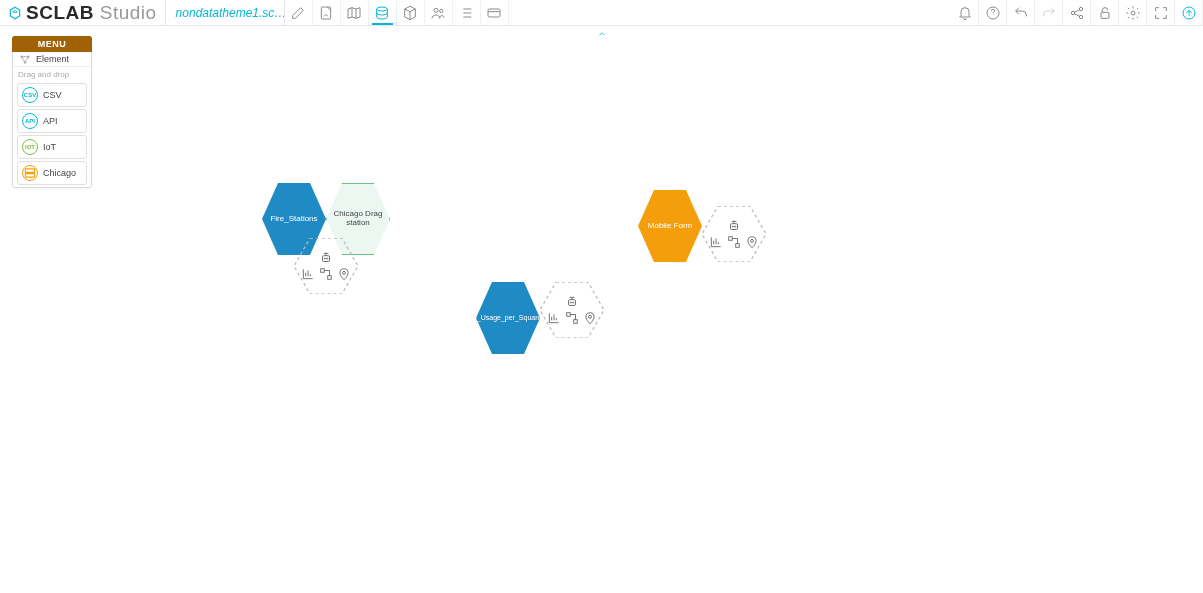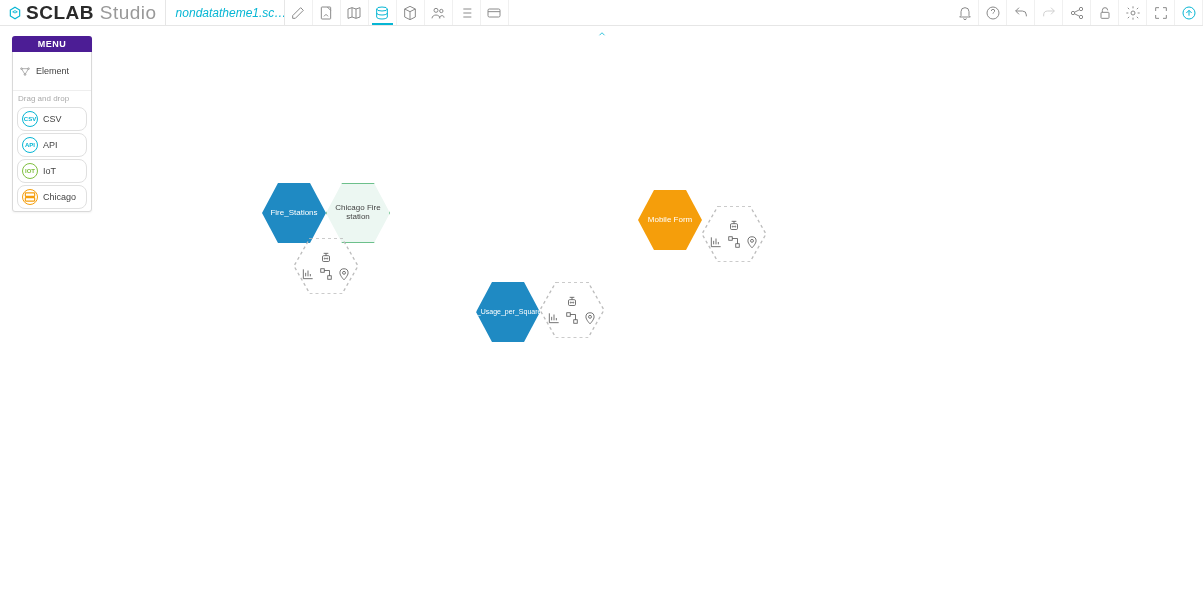--- a/index.html
+++ b/index.html
@@ -14,38 +14,38 @@
 .project-name { color: #06b6d4; font-size: 12px; padding: 0 10px; border-left: 1px solid #e6e6e6; border-right: 1px solid #e6e6e6; height: 100%; display: flex; align-items: center; min-width: 120px; max-width: 120px; overflow: hidden; white-space: nowrap; font-style: italic; }
 .tb-group { display: flex; height: 100%; }
 .tb-btn { width: 28px; height: 100%; display: flex; align-items: center; justify-content: center; cursor: pointer; border-right: 1px solid #f0f0f0; position: relative; }
 .tb-btn svg { width: 16px; height: 16px; stroke: #8a8a8a; fill: none; stroke-width: 1.5; }
 .tb-btn.active svg { stroke: #06b6d4; }
 .tb-btn.active::after { content: ""; position: absolute; bottom: 0; left: 3px; right: 3px; height: 2px; background: #06b6d4; }
 .tb-spacer { flex: 1; }
 
 
 .sidepanel { position: absolute; left: 12px; top: 36px; width: 80px; background: #fff; border: 1px solid #d9d9d9; border-radius: 3px; box-shadow: 0 1px 2px rgba(0,0,0,0.05); }
-.sp-header { background: #4c1d95; color: #fff; font-size: 9px; font-weight: 600; text-align: center; padding: 3px 0; letter-spacing: 0.5px; border-radius: 3px 3px 0 0; margin: -1px -1px 0 -1px; }
-.sp-item { display: flex; align-items: center; gap: 4px; padding: 12px 5px; border-bottom: 1px solid #eee; cursor: pointer; }
+.sp-header { background: #a16207; color: #fff; font-size: 9px; font-weight: 600; text-align: center; padding: 3px 0; letter-spacing: 0.5px; border-radius: 3px 3px 0 0; margin: -1px -1px 0 -1px; }
+.sp-item { display: flex; align-items: center; gap: 4px; padding: 0 5px; border-bottom: 1px solid #eee; cursor: pointer; }
 .sp-item:last-child { border-bottom: none; }
 .sp-item .sp-icon { width: 14px; height: 14px; display: flex; align-items: center; justify-content: center; }
 .sp-item .sp-icon svg { width: 14px; height: 14px; stroke: #999; fill: none; stroke-width: 1.3; }
 .sp-item .sp-label { font-size: 9px; color: #444; }
 .sp-section { font-size: 8px; color: #aaa; padding: 3px 5px 2px; }
-.sp-drag { display: flex; align-items: center; gap: 5px; padding: 3px 4px; margin: 2px 4px; border: 1px solid #e0e0e0; border-radius: 8px; cursor: grab; }
+.sp-drag { display: flex; align-items: center; gap: 5px; padding: 3px 4px; margin: 2px 4px; border: 1px solid #e0e0e0; border-radius: 3px; cursor: grab; }
 .sp-drag .sp-badge { width: 16px; height: 16px; border: 1.2px solid; border-radius: 50%; display: flex; align-items: center; justify-content: center; font-size: 6px; font-weight: 700; }
 .sp-drag.csv .sp-badge { border-color: #06b6d4; color: #06b6d4; }
 .sp-drag.api .sp-badge { border-color: #06b6d4; color: #06b6d4; }
 .sp-drag.iot .sp-badge { border-color: #7fbf3f; color: #7fbf3f; }
 .sp-drag.server .sp-badge { border-color: #f59e0b; color: #f59e0b; }
 .sp-drag .sp-label { font-size: 9px; color: #444; }
 
 
 .canvas { position: absolute; left: 0; top: 26px; right: 0; bottom: 0; }
-.hex { position: absolute; width: 64px; height: 60px; display: flex; align-items: center; justify-content: center; text-align: center; font-size: 8px; line-height: 1.1; padding: 6px; clip-path: polygon(25% 0, 75% 0, 100% 50%, 75% 100%, 25% 100%, 0 50%); }
+.hex { position: absolute; width: 64px; height: 72px; display: flex; align-items: center; justify-content: center; text-align: center; font-size: 8px; line-height: 1.1; padding: 6px; clip-path: polygon(25% 0, 75% 0, 100% 50%, 75% 100%, 25% 100%, 0 50%); }
 .hex.blue { background: #1f8ac3; color: #fff; }
 .hex.light { background: #ecf7f2; color: #444; border: 1px solid #6cc08b; }
 .hex.orange { background: #f59e0b; color: #fff; }
 
 .hex-dashed-wrap { position: absolute; width: 64px; height: 56px; }
 .hex-dashed-svg { position: absolute; inset: 0; }
 .hex-dashed-svg polygon { fill: none; stroke: #bbb; stroke-width: 1.3; stroke-dasharray: 3 3; }
 .hex-icons { position: absolute; inset: 0; display: flex; flex-direction: column; align-items: center; justify-content: center; gap: 2px; }
 .hex-icons .row { display: flex; gap: 4px; }
 .hex-icons svg { width: 14px; height: 14px; stroke: #555; fill: none; stroke-width: 1.4; }
@@ -215,21 +215,21 @@
           <rect x="4" y="13" width="16" height="6" rx="1"></rect>
         </svg>
       </span>
     <span class="sp-label">Chicago</span>
   </div>
 </div>
 
 <div class="canvas">
 
   <div class="hex blue" style="left:262px; top:157px;">Fire_Stations</div>
-  <div class="hex light" style="left:326px; top:157px;">Chicago Fire station</div>
+  <div class="hex light" style="left:326px; top:157px;">Chicago Drag station</div>
   <div class="hex-dashed-wrap" style="left:294px; top:212px;">
     <svg class="hex-dashed-svg" viewBox="0 0 64 56">
         <polygon points="16,0 48,0 64,28 48,56 16,56 0,28"></polygon>
       </svg>
     <div class="hex-icons">
       <svg viewBox="0 0 24 24">
           <rect x="6" y="8" width="12" height="10" rx="2"></rect>
           <circle cx="10" cy="13" r="1"></circle>
           <circle cx="14" cy="13" r="1"></circle>
           <path d="M12 4v4M8 4h8"></path>

